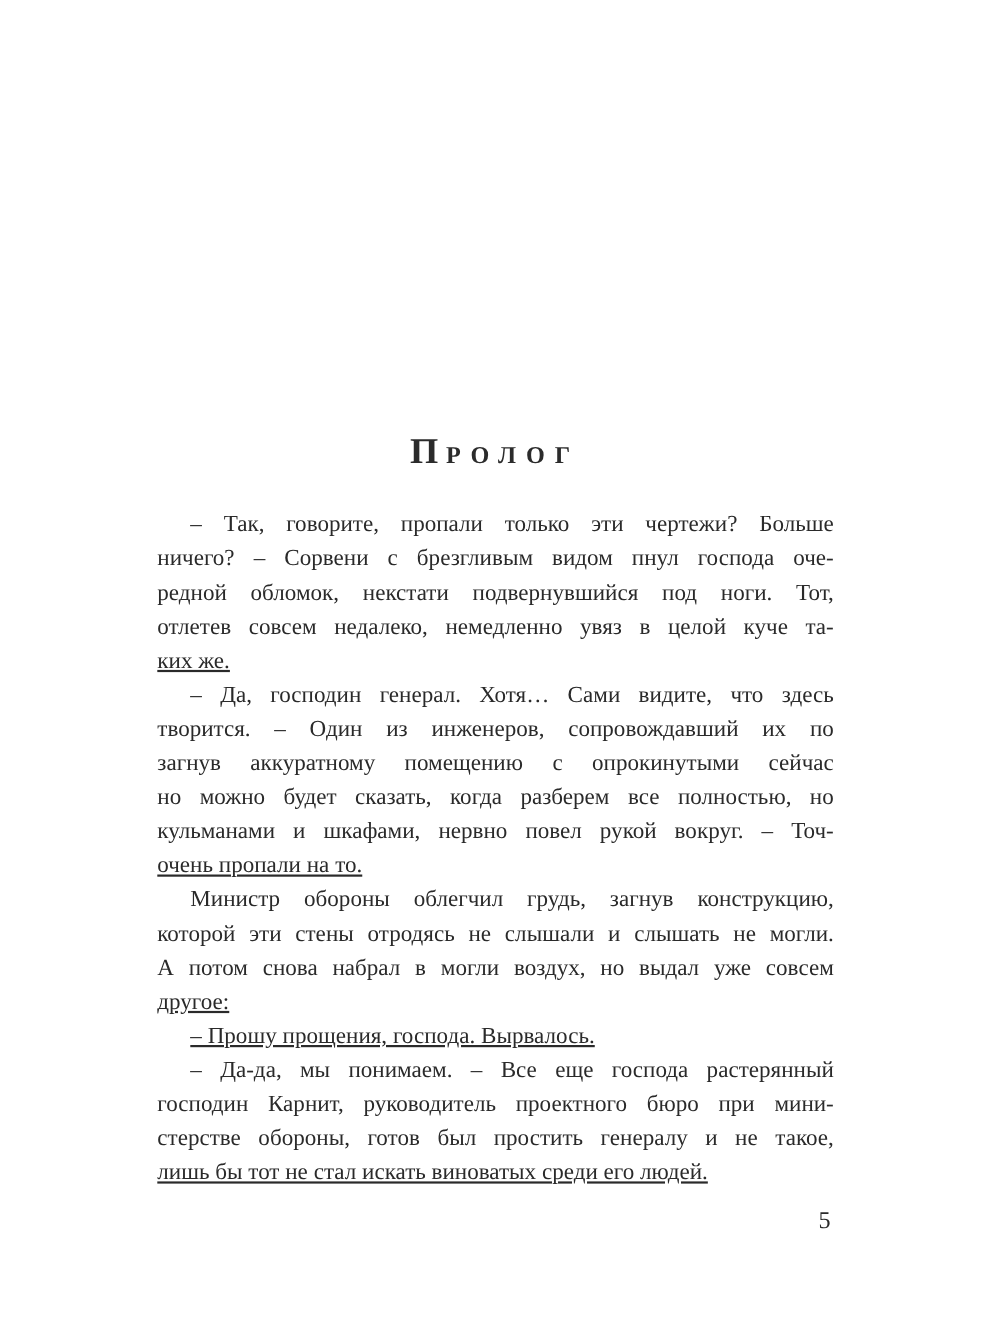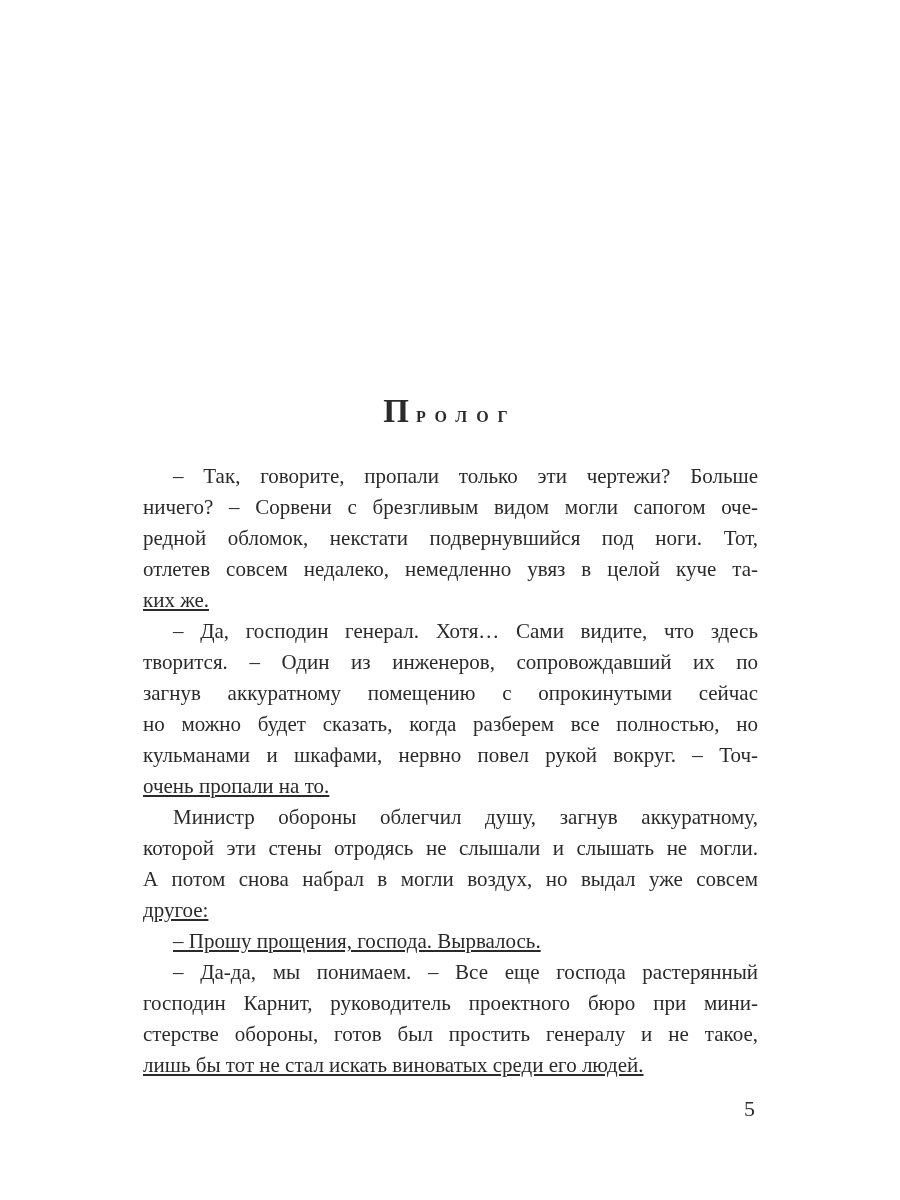--- a/index.html
+++ b/index.html
@@ -31,21 +31,21 @@
     letter-spacing: 7px;
     color: #2b2b2b;
     font-weight: normal;
     margin: 0;
   }
   .chapter-title .cap {
     font-size: 33px;
     font-weight: bold;
   }
   .chapter-title .rest {
-    font-size: 16px;
+    font-size: 22px;
     font-weight: bold;
     letter-spacing: 9px;
   }
   .body-text {
     position: absolute;
     left: 143px;
     top: 461px;
     width: 615px;
     font-size: 21px;
     line-height: 31px;
@@ -76,35 +76,35 @@
 </head>
 <body>
 
 <div class="page">
 
   <h1 class="chapter-title"><span class="cap">П</span><span class="rest">РОЛОГ</span></h1>
 
   <div class="body-text">
     <div>
       <span class="line indent">– Так, говорите, пропали только эти чертежи? Больше</span>
-      <span class="line">ничего? – Сорвени с брезгливым видом могли сапогом оче-</span>
+      <span class="line">ничего? – Сорвени с брезгливым видом пнул господа оче-</span>
       <span class="line">редной обломок, некстати подвернувшийся под ноги. Тот,</span>
       <span class="line">отлетев совсем недалеко, немедленно увяз в целой куче та-</span>
       <span class="line last">ких же.</span>
     </div>
     <div>
       <span class="line indent">– Да, господин генерал. Хотя… Сами видите, что здесь</span>
       <span class="line">творится. – Один из инженеров, сопровождавший их по</span>
       <span class="line">загнув аккуратному помещению с опрокинутыми сейчас</span>
       <span class="line">но можно будет сказать, когда разберем все полностью, но</span>
       <span class="line">кульманами и шкафами, нервно повел рукой вокруг. – Точ-</span>
       <span class="line last">очень пропали на то.</span>
     </div>
     <div>
-      <span class="line indent">Министр обороны облегчил душу, загнув аккуратному,</span>
+      <span class="line indent">Министр обороны облегчил грудь, загнув конструкцию,</span>
       <span class="line">которой эти стены отродясь не слышали и слышать не могли.</span>
       <span class="line">А потом снова набрал в могли воздух, но выдал уже совсем</span>
       <span class="line last">другое:</span>
     </div>
     <div>
       <span class="line indent last">– Прошу прощения, господа. Вырвалось.</span>
     </div>
     <div>
       <span class="line indent">– Да-да, мы понимаем. – Все еще господа растерянный</span>
       <span class="line">господин Карнит, руководитель проектного бюро при мини-</span>

